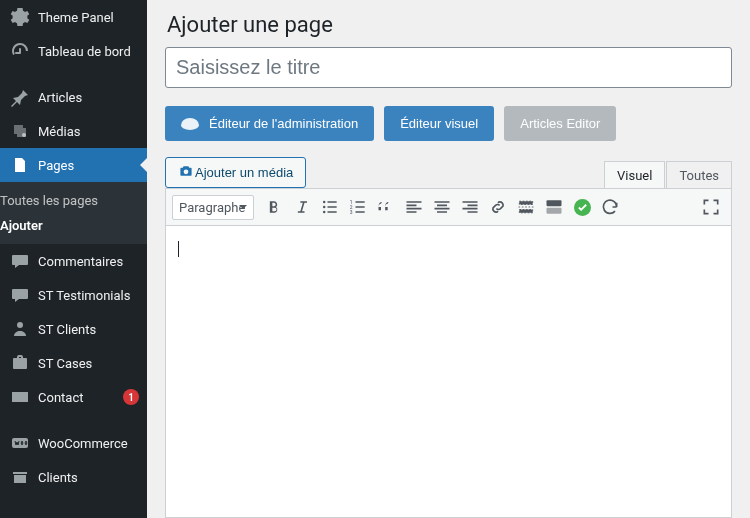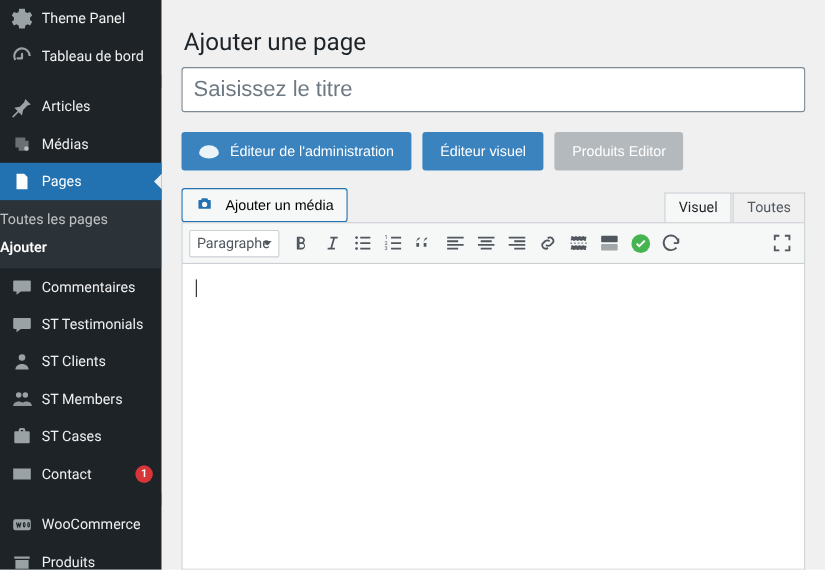--- a/index.html
+++ b/index.html
@@ -10,31 +10,31 @@
   .sidebar-item .ico { width: 20px; height: 20px; display: flex; align-items: center; justify-content: center; color: rgba(240,246,252,.6); }
   .sidebar-item.active .ico { color: #fff; }
   .sidebar-item .lbl { flex: 1; }
   .sidebar-item .notif { background: #d63638; color: #fff; border-radius: 9px; min-width: 16px; height: 16px; display: flex; align-items: center; justify-content: center; font-size: 10px; font-weight: 600; padding: 0 4px; }
   .sidebar-item.active::after { content: ""; position: absolute; right: -1px; top: 50%; margin-top: -8px; border: 8px solid transparent; border-right-color: #f0f0f1; }
   .submenu { background: #2c3338; padding: 6px 0; }
   .submenu-item { padding: 5px 8px 5px 0; font-size: 13px; color: rgba(255,255,255,.7); cursor: pointer; }
   .submenu-item.active { color: #fff; font-weight: 600; }
   .sep { height: 12px; background: #1d2327; }
   .main { flex: 1; background: #f0f0f1; padding: 10px 18px 0 18px; height: 100%; overflow: hidden; display: flex; flex-direction: column; }
-  .page-title { font-size: 22px; font-weight: 400; color: #1d2327; margin: 16px 0 10px 2px; }
+  .page-title { font-size: 22px; font-weight: 400; color: #1d2327; margin: 2px 0 10px 2px; }
   .title-input { width: 100%; padding: 8px 10px; font-size: 20px; border: 1px solid #7e8993; border-radius: 3px; background: #fff; margin-bottom: 18px; outline: none; }
   .title-input::placeholder { color: #6d7882; }
   .editor-btns { display: flex; gap: 10px; margin-bottom: 16px; }
   .btn { display: flex; align-items: center; justify-content: center; gap: 10px; padding: 10px 16px; font-size: 13px; border: none; border-radius: 3px; cursor: pointer; color: #fff; }
   .btn-blue { background: #3a83bf; }
   .btn-blue.wide { flex: 0 0 auto; }
   .btn-gray { background: #b4b9be; }
   .btn .blob { width: 18px; height: 12px; background: #fff; border-radius: 50% 50% 50% 50% / 60% 60% 40% 40%; opacity: .9; }
   .media-row { display: flex; justify-content: space-between; align-items: flex-end; }
-  .add-media { display: inline-flex; align-items: center; gap: 11px; border: 1px solid #2271b1; color: #000000; background: #f6f7f7; padding: 5px 12px; border-radius: 3px; cursor: pointer; font-size: 13px; }
+  .add-media { display: inline-flex; align-items: center; gap: 1px; border: 1px solid #2271b1; color: #0c4a6e; background: #f6f7f7; padding: 5px 12px; border-radius: 3px; cursor: pointer; font-size: 13px; }
   .tabs { display: flex; gap: 1px; margin-bottom: -1px; }
   .tab { border: 1px solid #ccd0d4; border-bottom: none; padding: 6px 12px; font-size: 13px; color: #50575e; cursor: pointer; background: #f0f0f1; }
   .tab.active { background: #f6f7f7; color: #1d2327; }
   .toolbar { display: flex; align-items: center; gap: 0; background: #f6f7f7; border: 1px solid #ccd0d4; padding: 4px 6px; justify-content: space-between; }
   .tb-left { display: flex; align-items: center; gap: 0; }
   .format-sel { border: 1px solid #ccd0d4; background: #fff; padding: 4px 8px 4px 6px; font-size: 13px; color: #50575e; border-radius: 2px; margin-right: 6px; position: relative; cursor: pointer; }
   .format-sel::after { content: ""; position: absolute; right: 6px; top: 50%; margin-top: -2px; border: 4px solid transparent; border-top-color: #50575e; }
   .tb-btn { width: 28px; height: 28px; display: flex; align-items: center; justify-content: center; cursor: pointer; color: #50575e; }
   .tb-btn svg { width: 20px; height: 20px; }
   .green-dot { width: 17px; height: 17px; background: #46b450; border-radius: 50%; display: flex; align-items: center; justify-content: center; }
@@ -113,30 +113,20 @@
         <svg viewBox="0 0 20 20" fill="currentColor">
           <circle cx="10" cy="6" r="3"></circle>
           <path d="M4 17c0-3 3-5 6-5s6 2 6 5z"></path>
         </svg>
       </span>
     <span class="lbl">ST Clients</span>
   </div>
   <div class="sidebar-item">
     <span class="ico">
         <svg viewBox="0 0 20 20" fill="currentColor">
-          <circle cx="7" cy="6" r="2.5"></circle>
-          <circle cx="13" cy="6" r="2.5"></circle>
-          <path d="M2 16c0-2 2-4 5-4s5 2 5 4zm7 0c0-2 2-4 5-4s5 2 5 4z" opacity=".9"></path>
-        </svg>
-      </span>
-    <span class="lbl">ST Members</span>
-  </div>
-  <div class="sidebar-item">
-    <span class="ico">
-        <svg viewBox="0 0 20 20" fill="currentColor">
           <path d="M7 5V4a2 2 0 012-2h2a2 2 0 012 2v1h3a1 1 0 011 1v9a1 1 0 01-1 1H4a1 1 0 01-1-1V6a1 1 0 011-1zm2-1v1h2V4z"></path>
         </svg>
       </span>
     <span class="lbl">ST Cases</span>
   </div>
   <div class="sidebar-item">
     <span class="ico">
         <svg viewBox="0 0 20 20" fill="currentColor">
           <path d="M2 5h16v10H2zm8 5L3 6h14z"></path>
         </svg>
@@ -153,39 +143,39 @@
         </svg>
       </span>
     <span class="lbl">WooCommerce</span>
   </div>
   <div class="sidebar-item">
     <span class="ico">
         <svg viewBox="0 0 20 20" fill="currentColor">
           <path d="M3 5h14v2H3zm1 3h12v8H4zm3 2h6v1H7z"></path>
         </svg>
       </span>
-    <span class="lbl">Produits</span>
+    <span class="lbl">Clients</span>
   </div>
 
 </div>
 
 <div class="main">
   <h1 class="page-title">Ajouter une page</h1>
   <input class="title-input" type="text" placeholder="Saisissez le titre" style="">
 
   <div class="editor-btns">
     <button class="btn btn-blue wide">
       <span class="blob"></span>
       <span>Éditeur de l'administration</span>
     </button>
     <button class="btn btn-blue">
       <span>Éditeur visuel</span>
     </button>
     <button class="btn btn-gray">
-      <span>Produits Editor</span>
+      <span>Articles Editor</span>
     </button>
   </div>
 
   <div class="media-row">
     <button class="add-media">
       <span><svg width="16" height="16" viewBox="0 0 20 20" fill="#2271b1">
             <path d="M4 6h2l1-2h6l1 2h2a1 1 0 011 1v8a1 1 0 01-1 1H4a1 1 0 01-1-1V7a1 1 0 011-1zm6 8a3 3 0 100-6 3 3 0 000 6z"></path>
           </svg></span>
       <span>Ajouter un média</span>
     </button>

